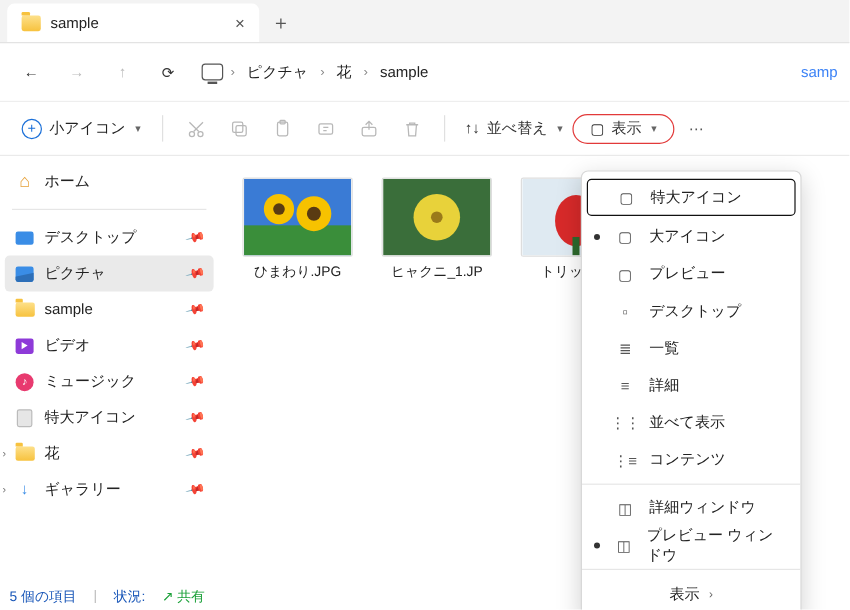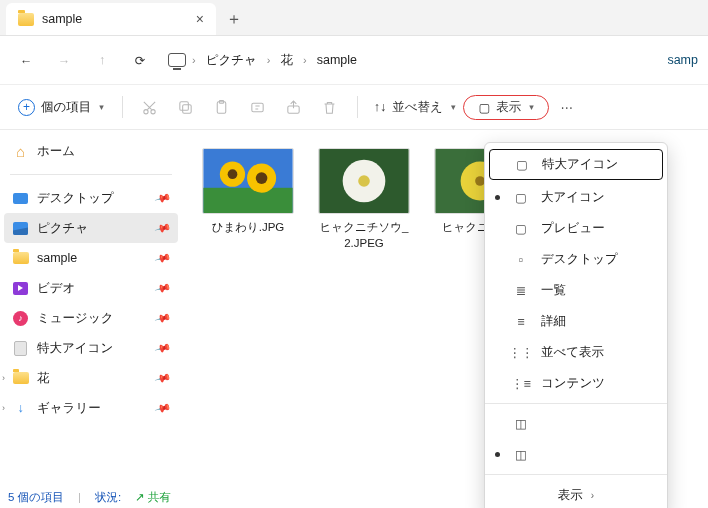--- a/index.html
+++ b/index.html
@@ -15,21 +15,21 @@
 
   
   .addr { height: 48px; display: flex; align-items: center; gap: 6px; padding: 0 10px; }
   .nav-btn { width: 32px; height: 32px; display: flex; align-items: center; justify-content: center; color:#333; border-radius:4px; cursor:pointer;}
   .nav-btn.dis { color: #bcbcbc; }
   .crumbs { display:flex; align-items:center; gap:4px; margin-left:6px; }
   .crumb-dev { width:18px;height:14px;border:1.4px solid #555;border-radius:3px; position:relative;}
   .crumb-dev::after{content:"";position:absolute;bottom:-4px;left:4px;width:8px;height:2px;background:#555;}
   .crumb-sep{color:#888;font-size:11px;padding:0 2px;}
   .crumb { padding: 4px 4px; cursor:pointer;}
-  .searchhint { margin-left:auto; color:#0c4a6e; padding-right:0;text-align:center;}
+  .searchhint { margin-left:auto; color:#3b82f6; padding-right:0;text-align:center;}
 
   
   .toolbar { height: 46px; display:flex; align-items:center; gap:2px; padding: 0 10px; border-top:1px solid #eee; border-bottom:1px solid #eaeaea;}
   .tb-new { display:flex; align-items:center; gap:6px; padding:4px 8px; cursor:pointer;}
   .plus-circ{width:17px;height:17px;border:1.4px solid #1a6fd8;border-radius:50%;display:flex;align-items:center;justify-content:center;color:#1a6fd8;font-size:12px;line-height:1;}
   .chev{font-size:9px;color:#666;margin-left:2px;}
   .tb-sep{width:1px;height:22px;background:#e0e0e0;margin:0 8px;}
   .tb-ico{width:34px;height:32px;display:flex;align-items:center;justify-content:center;color:#b8b8b8;cursor:pointer;}
   .tb-ico svg{width:17px;height:17px;stroke:#b8b8b8;fill:none;stroke-width:1.5;}
   .tb-sort{display:flex;align-items:center;gap:6px;padding:4px 6px;cursor:pointer;color:#333;}
@@ -106,21 +106,21 @@
     <span class="crumb">花</span>
     <span class="crumb-sep">›</span>
     <span class="crumb">sample</span>
   </div>
   <span class="searchhint">samp</span>
 </div>
 
 <div class="toolbar">
   <div class="tb-new">
     <span class="plus-circ">+</span>
-    <span>個の項目</span>
+    <span>小アイコン</span>
     <span class="chev">▾</span>
   </div>
   <div class="tb-sep"></div>
   <div class="tb-ico">
       <svg viewBox="0 0 24 24">
         <circle cx="7" cy="18" r="3"></circle>
         <circle cx="17" cy="18" r="3"></circle>
         <path d="M9 15 20 4M15 15 4 4"></path>
       </svg>
     </div>
@@ -247,30 +247,20 @@
               <circle cx="30" cy="26" r="5" fill="#5a3b12"></circle>
               <circle cx="60" cy="30" r="15" fill="#f7c200"></circle>
               <circle cx="60" cy="30" r="6" fill="#5a3b12"></circle>
             </svg>
           </div>
           <div class="fname">ひまわり.JPG</div>
         </div>
         <div class="thumb-item">
           <div class="thumb">
             <svg viewBox="0 0 92 66">
-              <rect width="92" height="66" fill="#2d5a2d"></rect>
-              <circle cx="46" cy="33" r="22" fill="#f2f2ea"></circle>
-              <circle cx="46" cy="33" r="6" fill="#d8c44a"></circle>
-            </svg>
-          </div>
-          <div class="fname">ヒャクニチソウ_2.JPEG</div>
-        </div>
-        <div class="thumb-item">
-          <div class="thumb">
-            <svg viewBox="0 0 92 66">
               <rect width="92" height="66" fill="#3a6e3a"></rect>
               <circle cx="46" cy="33" r="20" fill="#e8d23a"></circle>
               <circle cx="46" cy="33" r="5" fill="#9a7a1a"></circle>
             </svg>
           </div>
           <div class="fname">ヒャクニ_1.JP</div>
         </div>
         <div class="thumb-item">
           <div class="thumb">
             <svg viewBox="0 0 92 66">
@@ -318,24 +308,26 @@
       </div>
       <div class="menu-item">
         <span class="mic">⋮≡</span>
         <span>コンテンツ</span>
       </div>
     </div>
   <div class="menu-sep"></div>
   <div id="menu-extra">
       <div class="menu-item">
         <span class="mic">◫</span>
+        <span>詳細ウィンドウ</span>
       </div>
       <div class="menu-item">
         <span class="dot"></span>
         <span class="mic">◫</span>
+        <span>プレビュー ウィンドウ</span>
       </div>
     </div>
   <div class="menu-sep"></div>
   <div class="menu-foot">
     <span>表示</span>
     <span class="chev2">›</span>
   </div>
 </div>
 
 <div class="status">

